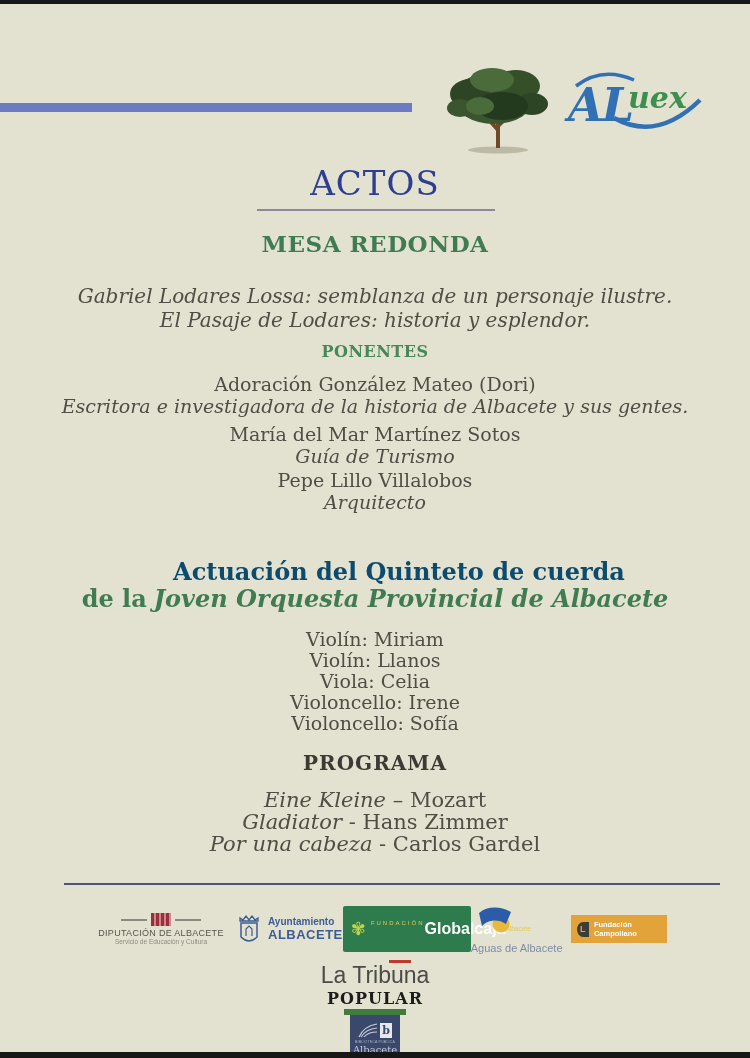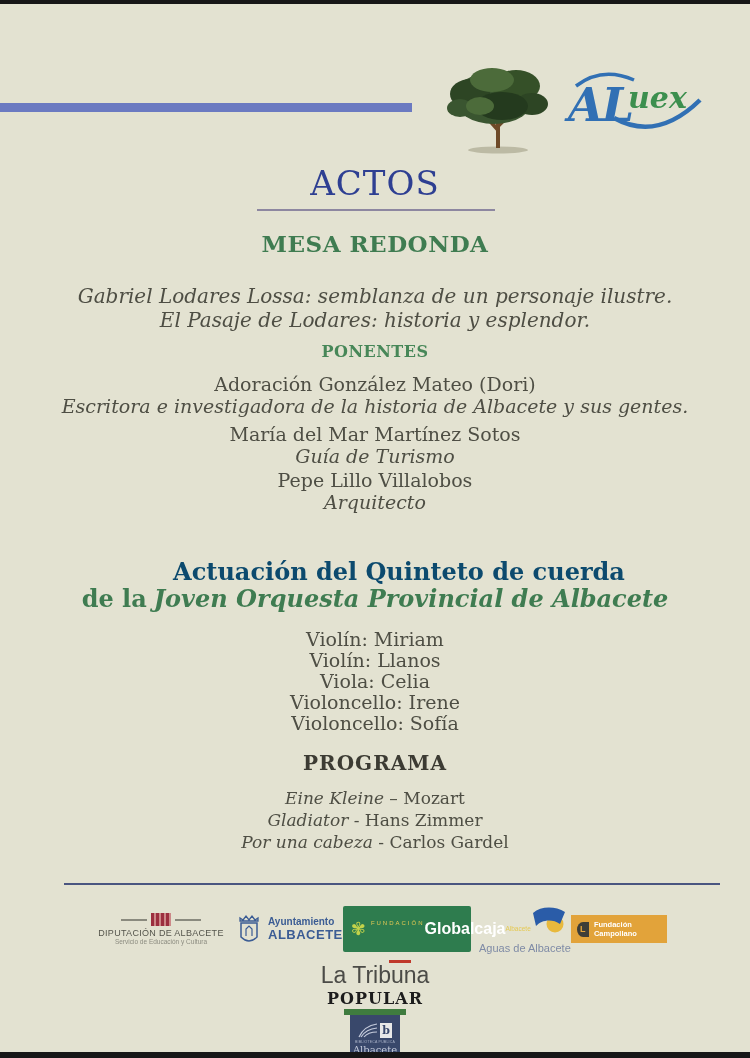--- a/index.html
+++ b/index.html
@@ -31,21 +31,21 @@
   .n1{top:373px;} .r1{top:395px;}
   .n2{top:423px;} .r2{top:445px;}
   .n3{top:469px;} .r3{top:491px;}
   .perf1{top:557px;font-size:24px;font-weight:bold;color:#0c4a6e;padding-left:24px;}
   .perf2{top:584px;font-size:24px;font-weight:bold;color:#3f7c51;}
   .perf2 .prefix{margin-right:7px;}
   .perf2 .orch{font-style:italic;}
   .mus{font-size:19px;}
   .m0{top:628px;}.m1{top:649px;}.m2{top:670px;}.m3{top:691px;}.m4{top:712px;}
   .programa{top:751px;font-size:20px;font-weight:bold;color:#3c3b33;letter-spacing:1px;}
-  .piece{font-size:17px;}
+  .piece{font-size:21px;}
   .p0{top:788px;}.p1{top:810px;}.p2{top:832px;}
   .piece .pt{font-style:italic;}
   .footer-rule{position:absolute;top:883px;left:64px;width:656px;height:2px;background:#4a5580;}
 
   
   .sans{font-family:"Liberation Sans",sans-serif;}
   .sprow{position:absolute;left:0;right:0;display:flex;align-items:center;justify-content:space-between;}
   .sprow1{top:898px;height:62px;padding:0 86px;}
   .sprow2{top:962px;height:58px;padding:0 98px;flex-direction:column;}
   .splogo{flex:0 0 auto;}
@@ -61,21 +61,21 @@
   .ayto .txt .l1{font-size:10px;font-weight:bold;}
   .ayto .txt .l2{font-size:13px;font-weight:bold;letter-spacing:.5px;}
 
   .glob{width:128px;height:46px;background:#2e7c4e;border-radius:2px;display:flex;align-items:center;padding:2px 8px;box-sizing:border-box;gap:5px;}
   .glob .leaf{color:#c3d34a;font-size:18px;line-height:1;}
   .glob .col{display:flex;flex-direction:row;line-height:1.1;text-align:center;}
   .glob .t{font-size:6px;color:#e5c953;letter-spacing:2px;}
   .glob .nm{font-size:16px;font-weight:bold;color:#fff;}
   .glob .s{font-size:6.5px;color:#e5c953;align-self:center;}
 
-  .aguas{width:100px;text-align:right;}
+  .aguas{width:100px;text-align:left;}
   .aguas .lbl{font-size:11px;color:#7f8ba6;margin-top:1px;}
 
   .camp{width:96px;height:28px;background:#e2a33a;display:flex;align-items:center;gap:5px;padding:0 6px;box-sizing:border-box;}
   .camp .mark{width:15px;height:15px;background:#3d3d38;border-radius:50% 0 0 50%;color:#e2a33a;font-size:9px;font-weight:bold;display:flex;align-items:center;justify-content:center;}
   .camp .nm{font-size:7.5px;font-weight:bold;color:#fff;}
 
   .trib{position:relative;color:#4b4b47;font-size:23px;}
   .trib .red{position:absolute;top:-2px;right:18px;width:22px;height:3px;background:#c0392b;}
 
   .pop{text-align:center;}

